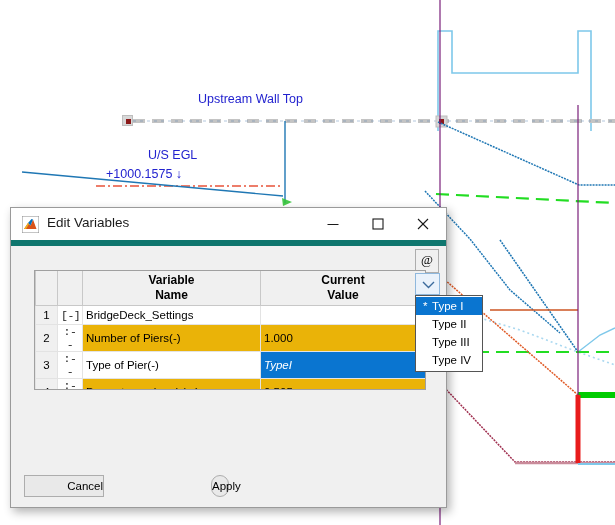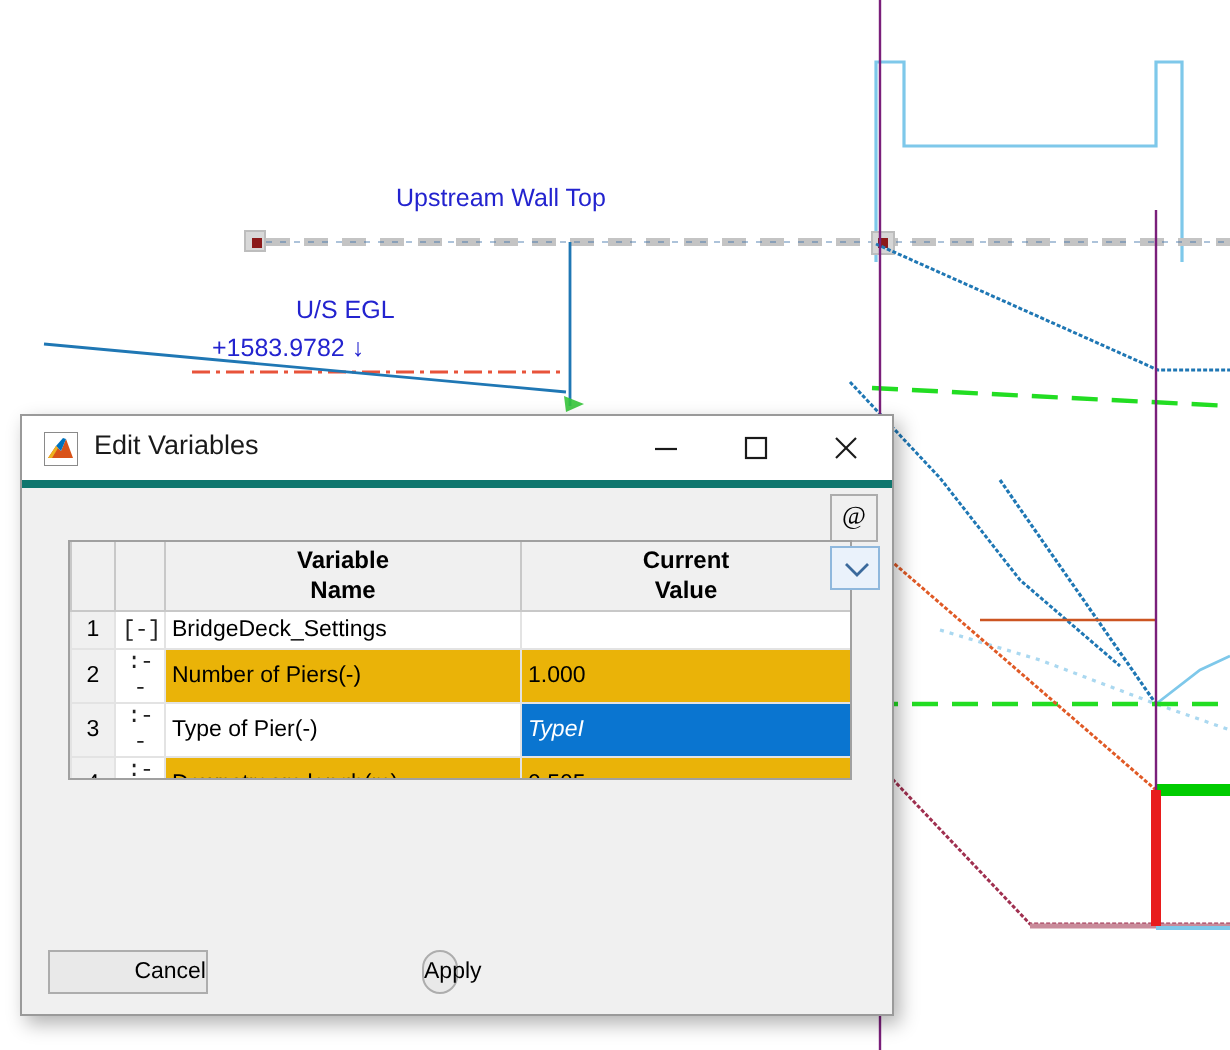--- a/index.html
+++ b/index.html
@@ -27,21 +27,21 @@
 
   
   #dialog{
     position:absolute;left:10px;top:207px;width:437px;height:301px;
     background:#f0f0f0;
     border:1px solid #9a9a9a;
     box-shadow:3px 4px 9px rgba(0,0,0,0.30);
     box-sizing:border-box;
   }
   #titlebar{height:32px;background:#ffffff;position:relative;
-            border-bottom:4px solid #0f766e;}
+            border-bottom:6px solid #0f766e;}
   #app-icon{position:absolute;left:11px;top:8px;width:17px;height:17px;}
   #title-text{position:absolute;left:36px;top:7px;font-size:13.5px;color:#1a1a1a;
               font-family:"Liberation Sans", sans-serif;}
   .wbtn{position:absolute;top:0;width:45px;height:31px;cursor:default;}
   .wbtn svg{position:absolute;left:50%;top:50%;transform:translate(-50%,-50%);}
   #btn-min{right:91px;} #btn-max{right:46px;} #btn-close{right:1px;}
 
   #toolbar{height:34px;position:relative;background:#f0f0f0;}
   #at-button{position:absolute;right:7px;top:3px;width:24px;height:24px;
              background:#f0f0f0;border:1px solid #adadad;box-sizing:border-box;}
@@ -139,21 +139,21 @@
     <line x1="578" y1="395" x2="615" y2="395" stroke="#00cc00" stroke-width="6"></line>
 
     <line x1="578" y1="395" x2="578" y2="463" stroke="#e81c1c" stroke-width="5"></line>
 
     <line x1="440" y1="0" x2="440" y2="525" stroke="#7a1f7a" stroke-width="1.2"></line>
     <line x1="578" y1="105" x2="578" y2="395" stroke="#7a1f7a" stroke-width="1.2"></line>
   </svg>
 
   <div class="annot a1">Upstream Wall Top</div>
   <div class="annot a3">U/S EGL</div>
-  <div class="annot a4">+1583.9782  ↓</div>
+  <div class="annot a4">+1000.1575  ↓</div>
 
   <div class="mk-sq">
       <i></i>
     </div>
 
   <div id="dialog">
 
     <div id="titlebar">
       <svg id="app-icon" viewBox="0 0 17 17">
         <rect x="0" y="0" width="17" height="17" fill="#ffffff" stroke="#8a8a8a" stroke-width="1"></rect>
@@ -242,14 +242,28 @@
     <div class="dbtn" id="btn-cancel">Cancel</div>
     <div class="dbtn" id="btn-apply">Apply</div>
   </div>
 
   <div id="combo-btn">
     <svg width="13" height="8" viewBox="0 0 13 8">
       <polyline points="1,1 6.5,6.5 12,1" fill="none" stroke="#3b6a9c" stroke-width="1.4"></polyline>
     </svg>
   </div>
 
+  <div id="dropdown">
+    <div class="opt sel">
+      <span class="star">*</span><span>Type I</span>
+    </div>
+    <div class="opt">
+      <span class="star"></span><span>Type II</span>
+    </div>
+    <div class="opt">
+      <span class="star"></span><span>Type III</span>
+    </div>
+    <div class="opt">
+      <span class="star"></span><span>Type IV</span>
+    </div>
+  </div>
 
 </div>
 
 </body></html>

